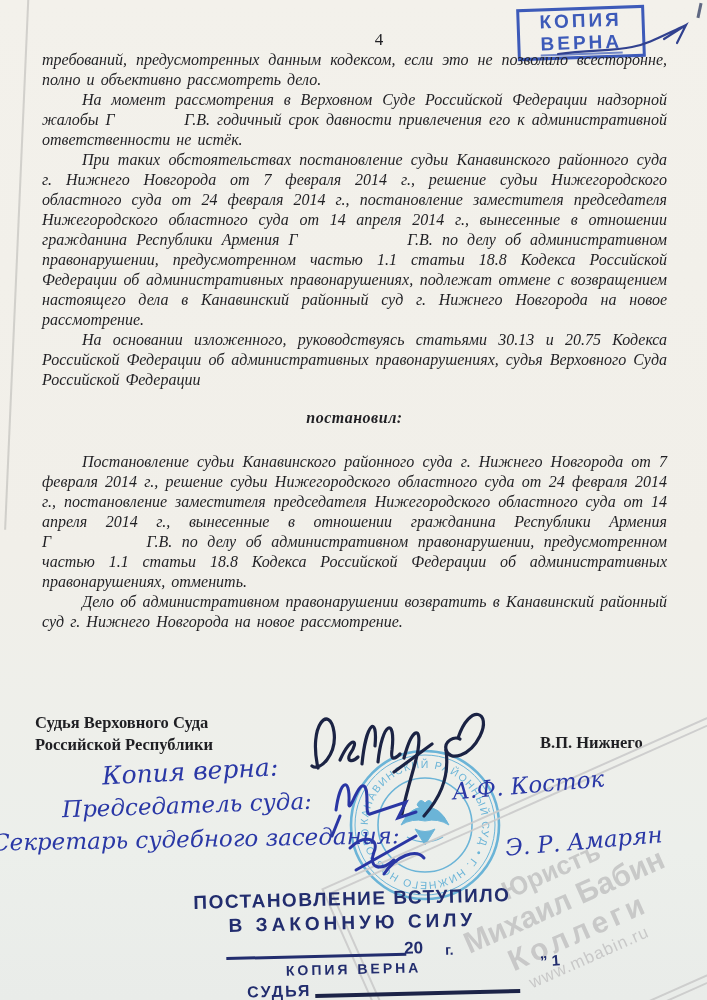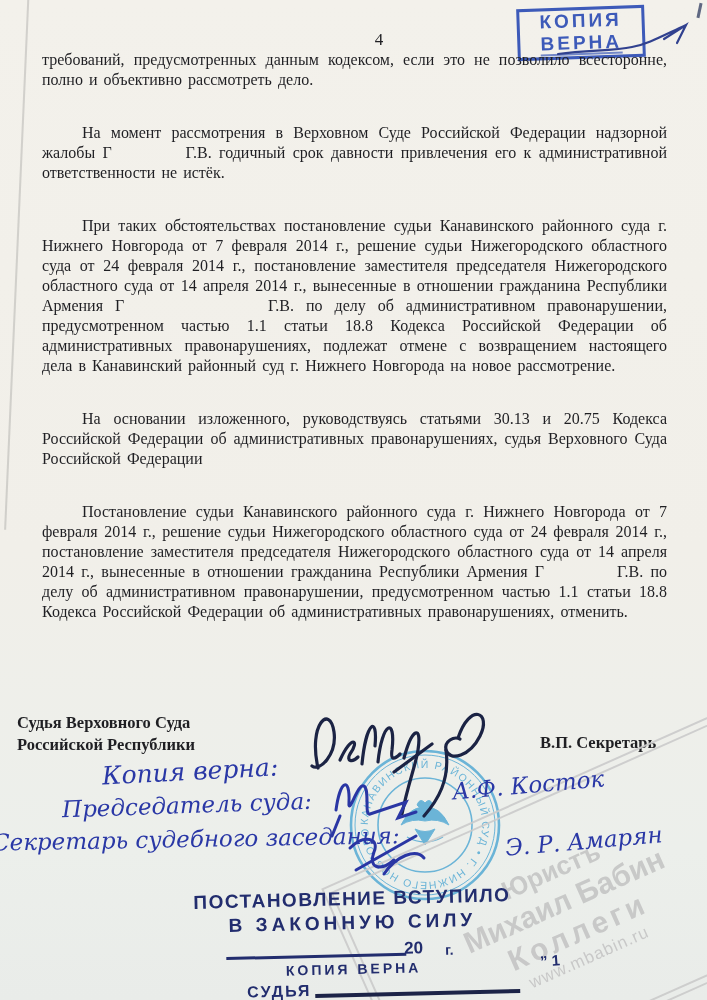--- a/index.html
+++ b/index.html
@@ -17,26 +17,26 @@
   
   .copy-stamp{position:absolute;left:517px;top:7px;width:122px;height:46px;
     border:3px solid #2e4eb5;transform:rotate(-2deg);color:#2e4eb5;
     font-family:"Liberation Sans",sans-serif;font-weight:bold;text-align:center;
     line-height:22px;font-size:19px;letter-spacing:3px;opacity:.92;}
   .copy-stamp .l2{border-bottom:2px solid rgba(46,78,181,.7);display:inline-block;line-height:20px;}
   .pen-mark{position:absolute;left:540px;top:8px;pointer-events:none;}
   
   .body-text{position:absolute;left:42px;right:40px;top:50px;
     font-size:16px;line-height:20px;text-align:justify;word-spacing:.13em;}
-  .body-text p{margin:0;}
-  .body-text p.indent{text-indent:40px;margin-top:33px;}
+  .body-text p{margin:0;font-style:italic;}
+  .body-text p.indent{text-indent:40px;}
   .resolution{text-align:center;font-weight:bold;margin:18px 0 24px 0 !important;
     text-indent:0 !important;letter-spacing:.5px;}
   
-  .sig-left{position:absolute;left:17px;top:712px;font-weight:bold;font-size:16.5px;line-height:22px;}
+  .sig-left{position:absolute;left:35px;top:712px;font-weight:bold;font-size:16.5px;line-height:22px;}
   .sig-right{position:absolute;left:540px;top:733px;font-weight:bold;font-size:16.5px;}
   
   .seal{position:absolute;left:345px;top:745px;opacity:.78;}
   
   .hw{position:absolute;font-family:"DejaVu Serif",serif;font-style:italic;
     color:#2a38a6;white-space:nowrap;}
   .hw1{left:102px;top:757px;font-size:25px;transform:rotate(-3deg);}
   .hw2{left:62px;top:792px;font-size:23px;transform:rotate(-2deg);}
   .hw3{left:-8px;top:826px;font-size:23px;transform:rotate(-1deg);}
   .hw4{left:452px;top:772px;font-size:23px;transform:rotate(-5deg);}
@@ -84,21 +84,23 @@
   </div>
   <svg class="pen-mark" width="165" height="60">
     <path d="M18,46 C50,42 74,43 92,39 C108,36 122,28 146,17 M124,31 L146,17 L137,35" fill="none" stroke="#31418f" stroke-width="2.2" stroke-linecap="round"></path>
   </svg>
 
   <div class="body-text">
     <p>требований, предусмотренных данным кодексом, если это не позволило всесторонне, полно и объективно рассмотреть дело.</p>
     <p class="indent">На момент рассмотрения в Верховном Суде Российской Федерации надзорной жалобы Г&nbsp;&nbsp;&nbsp;&nbsp;&nbsp;&nbsp;&nbsp;&nbsp;&nbsp;&nbsp;Г.В. годичный срок давности привлечения его к административной ответственности не истёк.</p>
     <p class="indent">При таких обстоятельствах постановление судьи Канавинского районного суда г. Нижнего Новгорода от 7 февраля 2014 г., решение судьи Нижегородского областного суда от 24 февраля 2014 г., постановление заместителя председателя Нижегородского областного суда от 14 апреля 2014 г., вынесенные в отношении гражданина Республики Армения Г&nbsp;&nbsp;&nbsp;&nbsp;&nbsp;&nbsp;&nbsp;&nbsp;&nbsp;&nbsp;&nbsp;&nbsp;Г.В. по делу об административном правонарушении, предусмотренном частью 1.1 статьи 18.8 Кодекса Российской Федерации об административных правонарушениях, подлежат отмене с возвращением настоящего дела в Канавинский районный суд г. Нижнего Новгорода на новое рассмотрение.</p>
     <p class="indent">На основании изложенного, руководствуясь статьями 30.13 и 20.75 Кодекса Российской Федерации об административных правонарушениях, судья Верховного Суда Российской Федерации</p>
+    <p class="resolution">постановил:</p>
     <p class="indent">Постановление судьи Канавинского районного суда г. Нижнего Новгорода от 7 февраля 2014 г., решение судьи Нижегородского областного суда от 24 февраля 2014 г., постановление заместителя председателя Нижегородского областного суда от 14 апреля 2014 г., вынесенные в отношении гражданина Республики Армения Г&nbsp;&nbsp;&nbsp;&nbsp;&nbsp;&nbsp;&nbsp;&nbsp;&nbsp;&nbsp;Г.В. по делу об административном правонарушении, предусмотренном частью 1.1 статьи 18.8 Кодекса Российской Федерации об административных правонарушениях, отменить.</p>
+    <p class="indent">Дело об административном правонарушении возвратить в Канавинский районный суд г. Нижнего Новгорода на новое рассмотрение.</p>
   </div>
 
   <div class="watermark">
     <div class="watermark-inner">
       <div class="wm1">Юристъ</div>
       <div class="wm2">Михаил Бабин</div>
       <div class="wm3">Коллеги</div>
       <div class="wm4">www.mbabin.ru</div>
     </div>
   </div>
@@ -120,21 +122,21 @@
       <path d="M72,60 q3,-8 8,-2 q5,-6 8,2 q-4,5 -8,3 q-4,2 -8,-3 Z" stroke-width="1"></path>
       <path d="M70,84 l10,16 l10,-16 q-10,5 -20,0 Z" stroke-width="1"></path>
       <path d="M62,92 q18,10 36,0" fill="none" stroke-width="1.4"></path>
     </g>
   </svg>
 
   <div class="sig-left">
     <div>Судья Верховного Суда</div>
     <div>Российской Республики</div>
   </div>
-  <div class="sig-right">В.П. Секретарь</div>
+  <div class="sig-right">В.П. Нижнего</div>
 
   <svg class="sig-svg layer-ink" style="left:298px;top:692px;" width="215" height="150" viewBox="0 0 215 150">
     <g fill="none" stroke="#1b2344" stroke-width="3.2" stroke-linecap="round">
       <path d="M20,76 C10,32 32,12 36,40 C39,62 22,80 14,74"></path>
       <path d="M42,68 C54,42 62,48 52,62 C48,69 54,71 60,65"></path>
       <path d="M64,72 C68,30 80,22 77,54 M80,70 C84,30 98,24 94,58 Q92,72 102,62"></path>
       <path d="M106,66 C114,36 124,32 120,58 C118,72 110,92 104,122"></path>
       <path d="M96,80 L134,52"></path>
       <path d="M160,46 C172,10 194,20 182,44 C172,64 152,70 148,58 C146,49 156,44 162,47"></path>
       <path d="M148,58 C152,88 140,108 126,124"></path>

